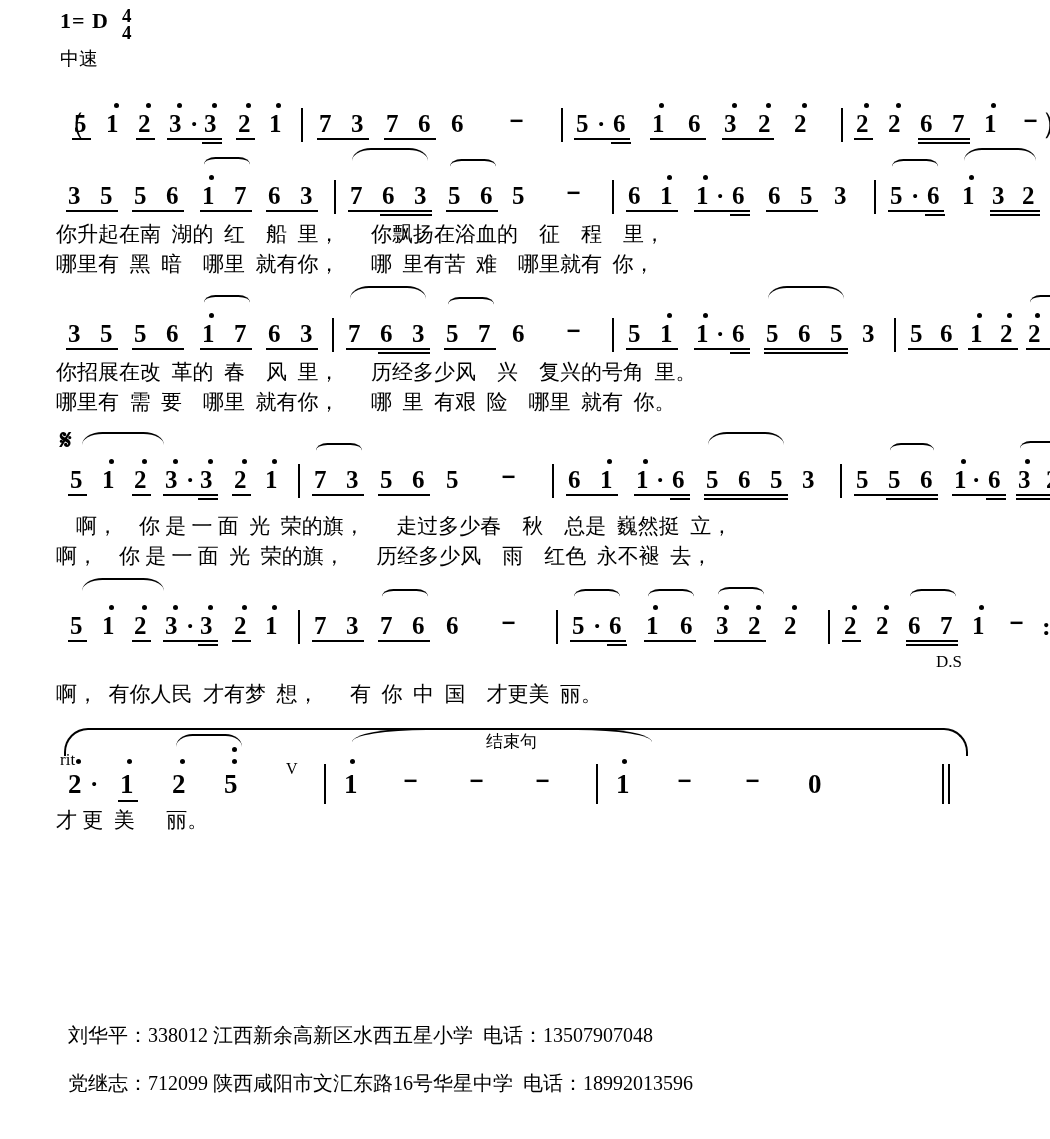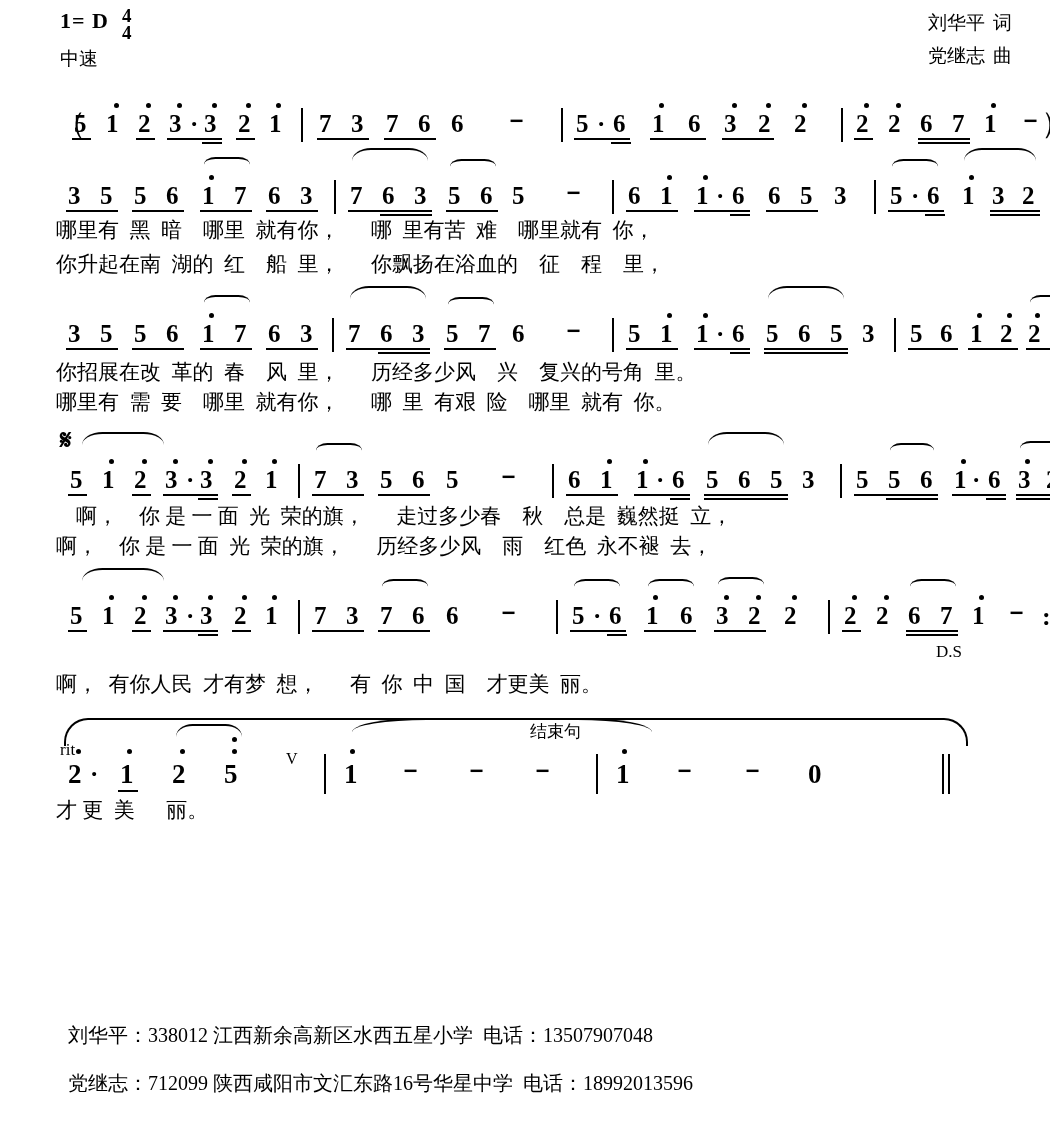--- a/index.html
+++ b/index.html
@@ -108,21 +108,21 @@
   
   .segno{
     position:absolute;
     font-size:27px;
     font-weight:bold;
     font-family:"DejaVu Sans",sans-serif;
   }
   .rit{position:absolute;font-size:17px;font-family:"Liberation Serif",serif;}
   .vmark{position:absolute;font-size:16px;font-family:"Liberation Serif",serif;}
   .ds{position:absolute;font-size:17px;font-family:"Liberation Serif",serif;}
-  .endlabel{position:absolute;font-size:17px;font-family:"Liberation Serif","DejaVu Serif",serif;margin-left:44px;}
+  .endlabel{position:absolute;font-size:17px;font-family:"Liberation Serif","DejaVu Serif",serif;}
   .bigbracket{
     position:absolute;
     border-top:2px solid #000;
     border-left:2px solid #000;
     border-right:2px solid #000;
     border-radius:24px 24px 0 0;
     height:26px;
   }
   .footer{
     position:absolute;
@@ -141,24 +141,20 @@
 
   <div class="header-row">
     <div class="key-block">
       <span class="key-text">1= D</span>
       <span class="meter">
         <span class="num">4</span>
         <span class="den">4</span>
       </span>
     </div>
     <div class="tempo">中速</div>
-    <div class="credits">
-      <div><span>刘华平</span><span class="role">词</span></div>
-      <div><span>党继志</span><span class="role">曲</span></div>
-    </div>
   </div>
 
   <div class="system" style="margin-top:2px;">
     <div class="music-line">
       <span class="tok thin" style="left:0px;bottom:6px;font-size:30px;font-weight:400;">（</span>
       <span class="tok" style="left:18px;">5</span>
       <span class="beam" style="left:16px;bottom:4px;width:19px;"></span>
       <span class="tok" style="left:50px;">1</span>
         <span class="odot" style="left:58px;bottom:36px;"></span>
       <span class="tok" style="left:82px;">2</span>
@@ -292,22 +288,22 @@
       <span class="tok" style="left:966px;">2</span>
       <span class="beam" style="left:934px;bottom:4px;width:50px;"></span>
       <span class="beam2" style="left:934px;bottom:0px;width:50px;"></span>
       <span class="slur-big" style="left:908px;bottom:42px;width:72px;"></span>
       <span class="tok" style="left:896px;bottom:0px;font-size:0px;"></span>
 
     </div>
     <div class="music-line" style="height:0;">
       
     </div>
+    <div class="lyric-line" style="margin-top:4px;">你升起在南  湖的  红    船  里，      你飘扬在浴血的    征    程    里，</div>
     <div class="lyric-line">哪里有  黑  暗    哪里  就有你，      哪  里有苦  难    哪里就有  你，</div>
-    <div class="lyric-line" style="margin-top:4px;">你升起在南  湖的  红    船  里，      你飘扬在浴血的    征    程    里，</div>
   </div>
 
   <div class="system" style="margin-top:16px;">
     <div class="music-line">
       <span class="tok" style="left:12px;">3</span>
       <span class="tok" style="left:44px;">5</span>
       <span class="beam" style="left:10px;bottom:4px;width:52px;"></span>
       <span class="tok" style="left:78px;">5</span>
       <span class="tok" style="left:110px;">6</span>
       <span class="beam" style="left:76px;bottom:4px;width:52px;"></span>
@@ -445,21 +441,21 @@
       <span class="tok" style="left:932px;">6</span>
       <span class="beam" style="left:896px;bottom:4px;width:54px;"></span>
       <span class="beam2" style="left:930px;bottom:0px;width:20px;"></span>
       <span class="tok" style="left:962px;">3</span>
         <span class="odot" style="left:969px;bottom:36px;"></span>
       <span class="tok" style="left:990px;">2</span>
       <span class="beam" style="left:960px;bottom:4px;width:48px;"></span>
       <span class="beam2" style="left:960px;bottom:0px;width:48px;"></span>
       <span class="slur" style="left:964px;bottom:44px;width:42px;"></span>
     </div>
-    <div class="lyric-line" style="margin-top:2px;padding-left:20px;">啊，    你 是 一 面  光  荣的旗，      走过多少春    秋    总是  巍然挺  立，</div>
+    <div class="lyric-line" style="margin-top:12px;padding-left:20px;">啊，    你 是 一 面  光  荣的旗，      走过多少春    秋    总是  巍然挺  立，</div>
     <div class="lyric-line">啊，    你 是 一 面  光  荣的旗，      历经多少风    雨    红色  永不褪  去，</div>
   </div>
 
   <div class="system" style="margin-top:16px;">
     <div class="music-line">
       <span class="tok" style="left:14px;">5</span>
       <span class="beam" style="left:12px;bottom:4px;width:19px;"></span>
       <span class="slur-big" style="left:26px;bottom:42px;width:82px;"></span>
       <span class="tok" style="left:46px;">1</span>
         <span class="odot" style="left:53px;bottom:36px;"></span>

